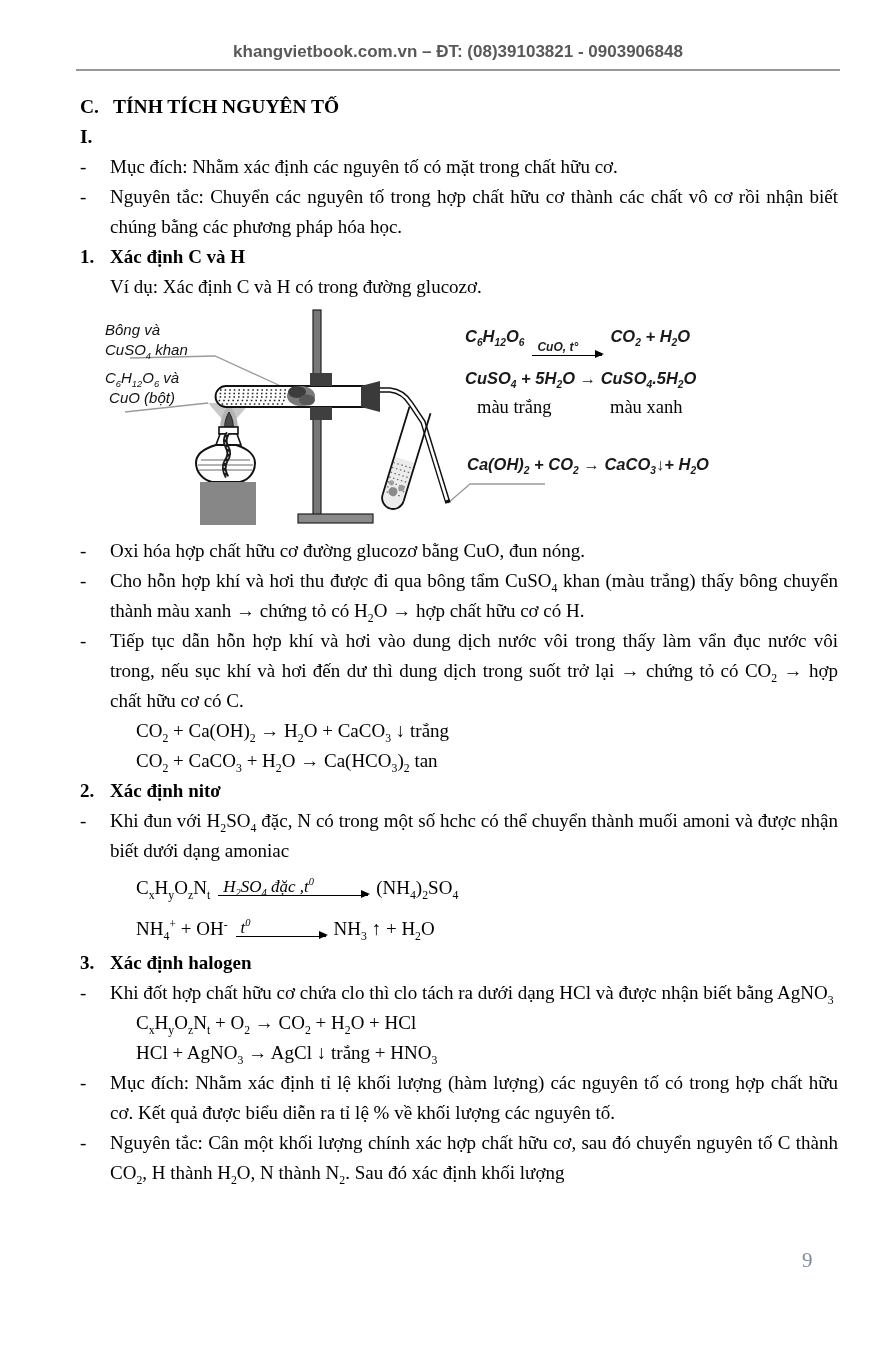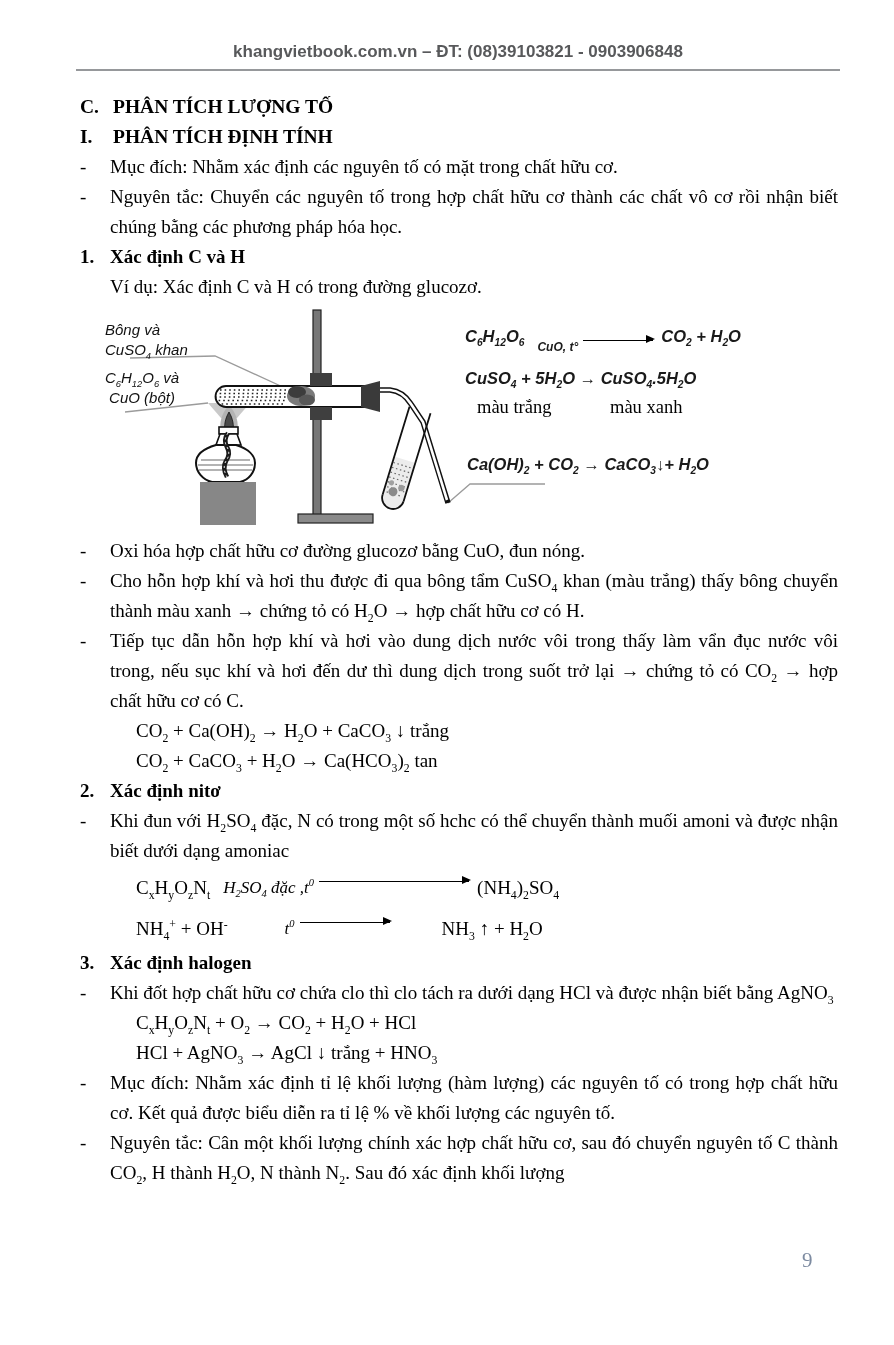--- a/index.html
+++ b/index.html
@@ -26,35 +26,35 @@
   .sub-row { display:flex; font-weight:bold; }
   .s-num { width:30px; flex:none; }
   .bullet { display:flex; }
   .b-dash { width:30px; flex:none; }
   .b-text { flex:1; text-align:justify; }
   .example { margin-left:30px; }
   .eq-indent { margin-left:56px; }
   sub { font-size:0.62em; line-height:0; }
   sup { font-size:0.62em; line-height:0; }
   
-  .rx { display:inline-flex; align-items:flex-end;
+  .rx { display:inline-flex; flex-direction:column; align-items:flex-start;
         vertical-align:-9px; margin:0 8px; }
   .rx .lbl { line-height:14px; padding:0 5px 1px; white-space:nowrap; }
   .rx.serif .lbl { font-family:"Liberation Serif","DejaVu Serif",serif;
                    font-style:italic; font-size:17px; }
   .rx.sans .lbl { font-family:"Liberation Sans","DejaVu Sans",sans-serif;
                   font-style:italic; font-weight:bold; font-size:12px; }
   .rx .arr { position:relative; height:0; border-top:1.6px solid #000; align-self:stretch; }
   .rx .arr::after {
     content:""; position:absolute; right:-2px; top:-5.6px;
     border-left:9px solid #000; border-top:4.8px solid transparent;
     border-bottom:4.8px solid transparent;
   }
   .rx-row { height:44px; display:flex; align-items:center; }
-  .rx-row.short { height:38px;gap:44px; }
+  .rx-row.short { height:38px; }
   .rx .arr.w150 { min-width:150px; } .rx .arr.w90 { min-width:90px; }
   .rx .arr.w70 { min-width:70px; }
   
   .diagram { position:relative; height:234px; }
   .dg-label {
     position:absolute; font-family:"Liberation Sans","DejaVu Sans",sans-serif;
     font-style:italic; font-size:15px; line-height:20px; color:#111;
     white-space:nowrap;
   }
   .dg-eq {
@@ -75,26 +75,25 @@
 <div class="page">
 
   <div class="header">
     <span>khangvietbook.com.vn – ĐT: (08)39103821 - 0903906848</span>
   </div>
 
   <div class="content">
 
     <div class="h-row">
       <span class="h-num">C.</span>
-      <span>PHÂN TÍCH LƯỢNG TỐ</span>
+      <span>TÍNH TÍCH NGUYÊN TỐ</span>
     </div>
 
     <div class="h-row">
       <span class="h-num">I.</span>
-      <span>PHÂN TÍCH ĐỊNH TÍNH</span>
     </div>
 
     <div class="bullet">
       <span class="b-dash">-</span>
       <span class="b-text">Mục đích: Nhằm xác định các nguyên tố có mặt trong chất hữu cơ.</span>
     </div>
 
     <div class="bullet">
       <span class="b-dash">-</span>
       <span class="b-text">Nguyên tắc: Chuyển các nguyên tố trong hợp chất hữu cơ thành các chất vô cơ rồi nhận biết chúng bằng các phương pháp hóa học.</span>

